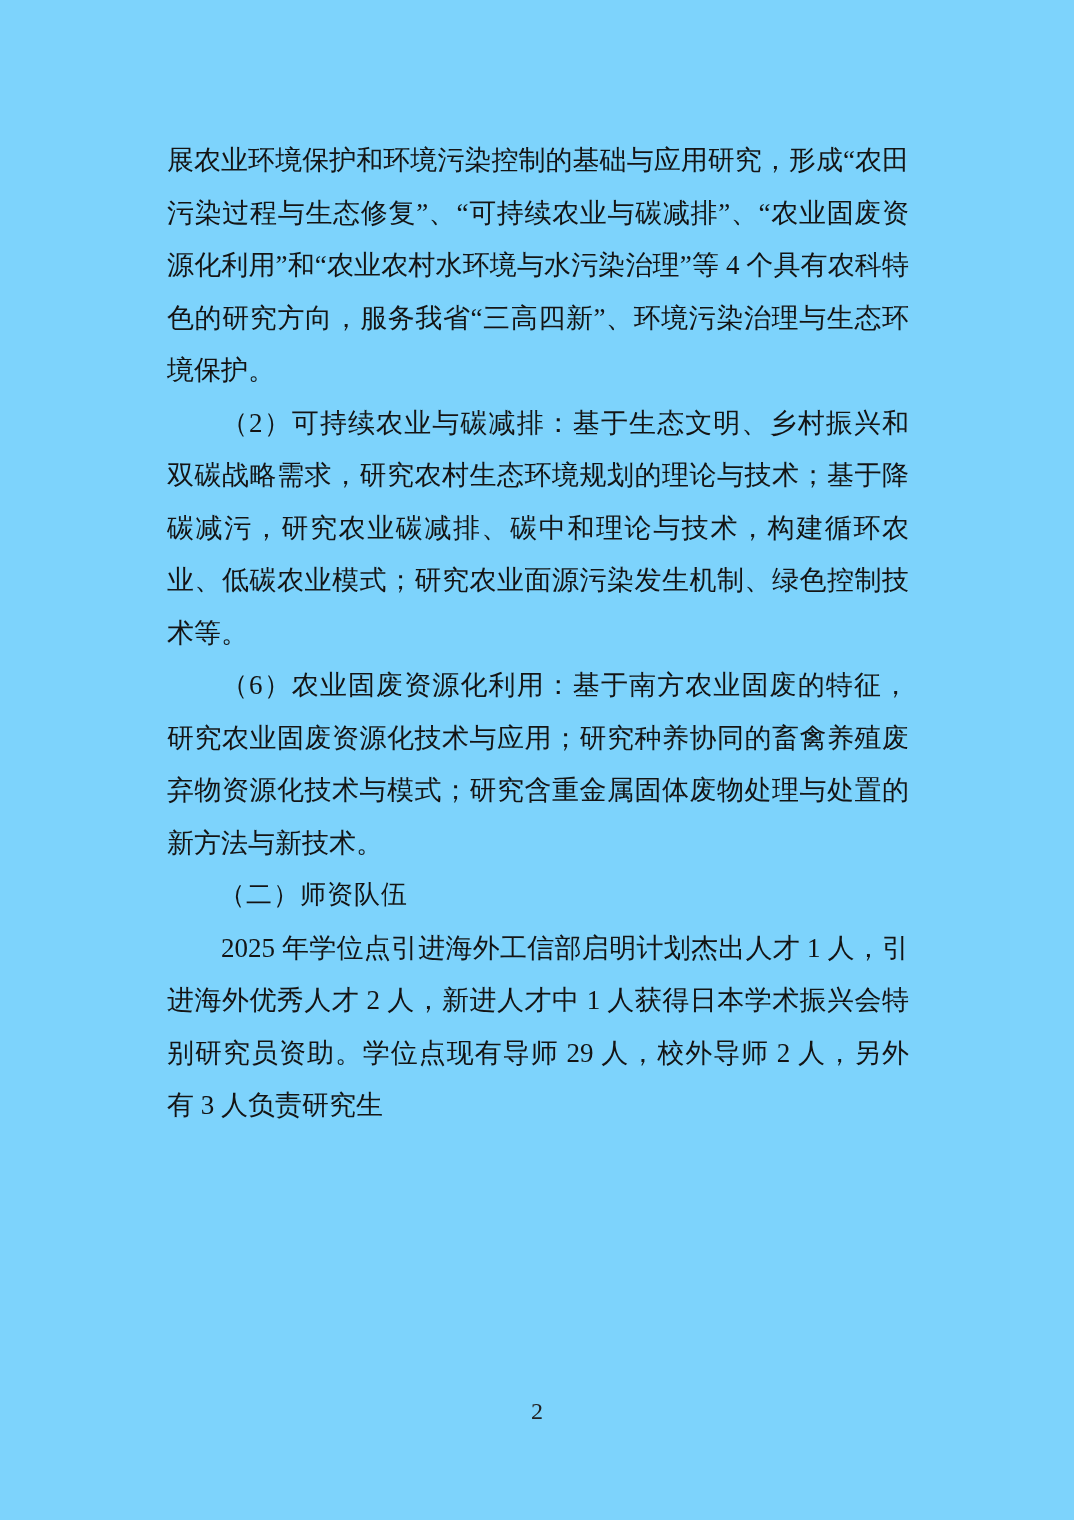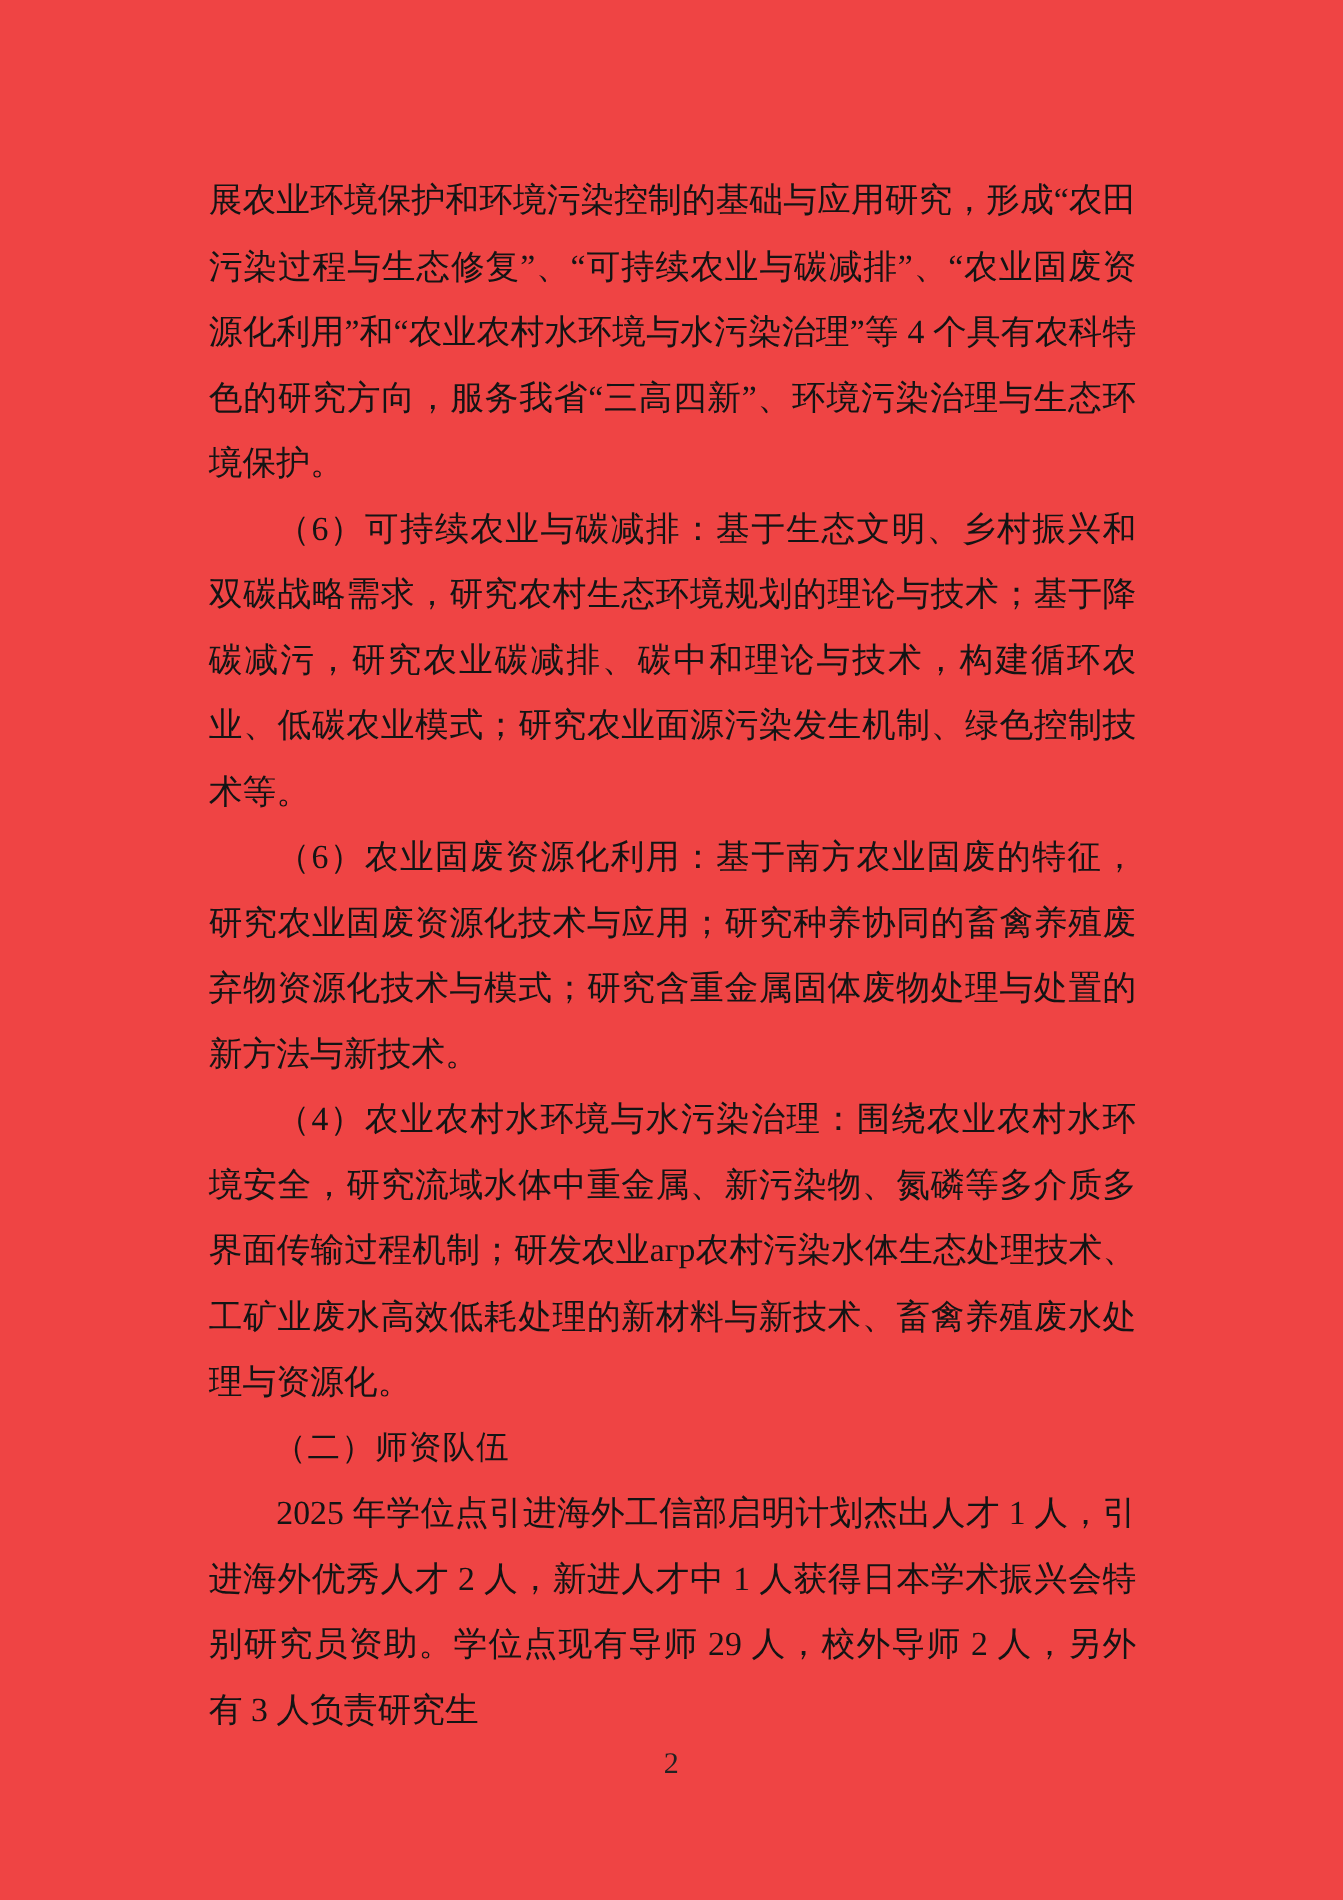--- a/index.html
+++ b/index.html
@@ -4,21 +4,21 @@
 <style>
   html, body {
     margin: 0;
     padding: 0;
     background: #ffffff;
   }
   .page {
     position: relative;
     width: 1074px;
     height: 1520px;
-    background: #ef4444;
+    background: #7dd3fc;
     overflow: hidden;
   }
   .content {
     position: absolute;
     left: 167px;
     top: 134px;
     width: 742px;
     font-family: "Liberation Serif", "DejaVu Serif", serif;
     font-size: 27px;
     line-height: 52.5px;
@@ -54,22 +54,21 @@
     font-size: 24px;
     color: #222222;
   }
 </style>
 </head>
 <body>
 
 <div class="page">
   <div class="content">
     <p class="para">展农业环境保护和环境污染控制的基础与应用研究，形成“农田污染过程与生态修复”、“可持续农业与碳减排”、“农业固废资源化利用”和“农业农村水环境与水污染治理”等 4 个具有农科特色的研究方向，服务我省“三高四新”、环境污染治理与生态环境保护。</p>
-    <p class="para indent">（6）可持续农业与碳减排：基于生态文明、乡村振兴和双碳战略需求，研究农村生态环境规划的理论与技术；基于降碳减污，研究农业碳减排、碳中和理论与技术，构建循环农业、低碳农业模式；研究农业面源污染发生机制、绿色控制技术等。</p>
+    <p class="para indent">（2）可持续农业与碳减排：基于生态文明、乡村振兴和双碳战略需求，研究农村生态环境规划的理论与技术；基于降碳减污，研究农业碳减排、碳中和理论与技术，构建循环农业、低碳农业模式；研究农业面源污染发生机制、绿色控制技术等。</p>
     <p class="para indent">（6）农业固废资源化利用：基于南方农业固废的特征，研究农业固废资源化技术与应用；研究种养协同的畜禽养殖废弃物资源化技术与模式；研究含重金属固体废物处理与处置的新方法与新技术。</p>
-    <p class="para indent">（4）农业农村水环境与水污染治理：围绕农业农村水环境安全，研究流域水体中重金属、新污染物、氮磷等多介质多界面传输过程机制；研发农业агр农村污染水体生态处理技术、工矿业废水高效低耗处理的新材料与新技术、畜禽养殖废水处理与资源化。</p>
     <h3 class="section-heading">（二）师资队伍</h3>
     <p class="para indent">2025 年学位点引进海外工信部启明计划杰出人才 1 人，引进海外优秀人才 2 人，新进人才中 1 人获得日本学术振兴会特别研究员资助。学位点现有导师 29 人，校外导师 2 人，另外有 3 人负责研究生</p>
   </div>
   <div class="footer">
     <span>2</span>
   </div>
 </div>
 
 </body></html>

